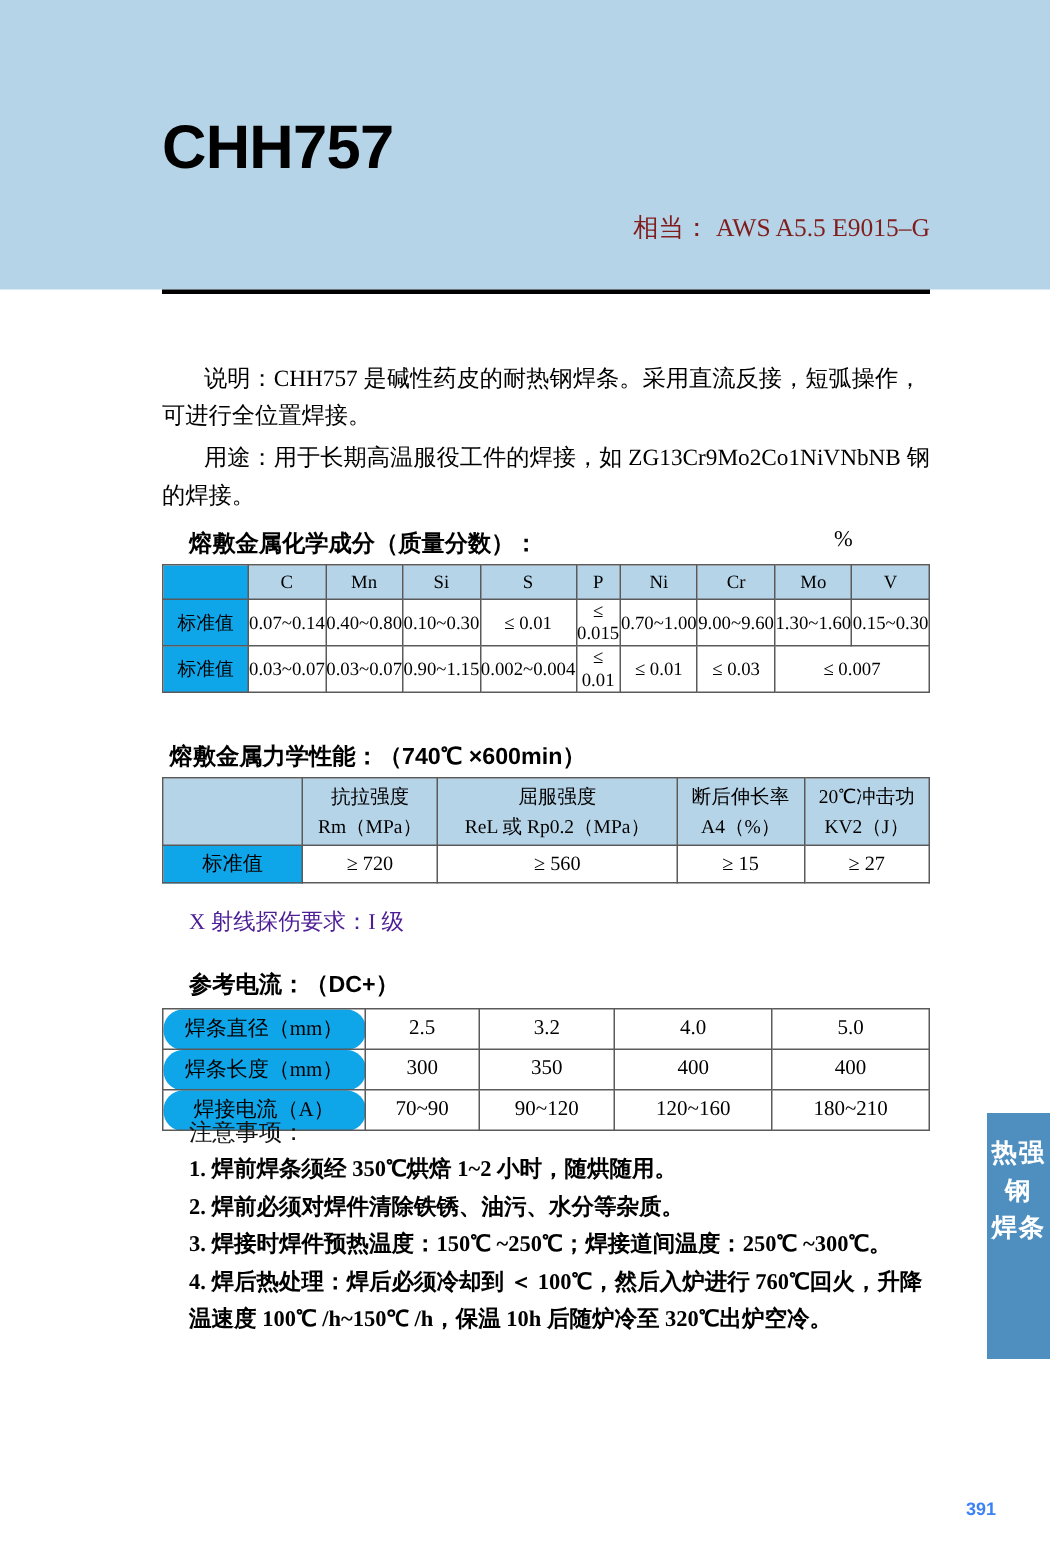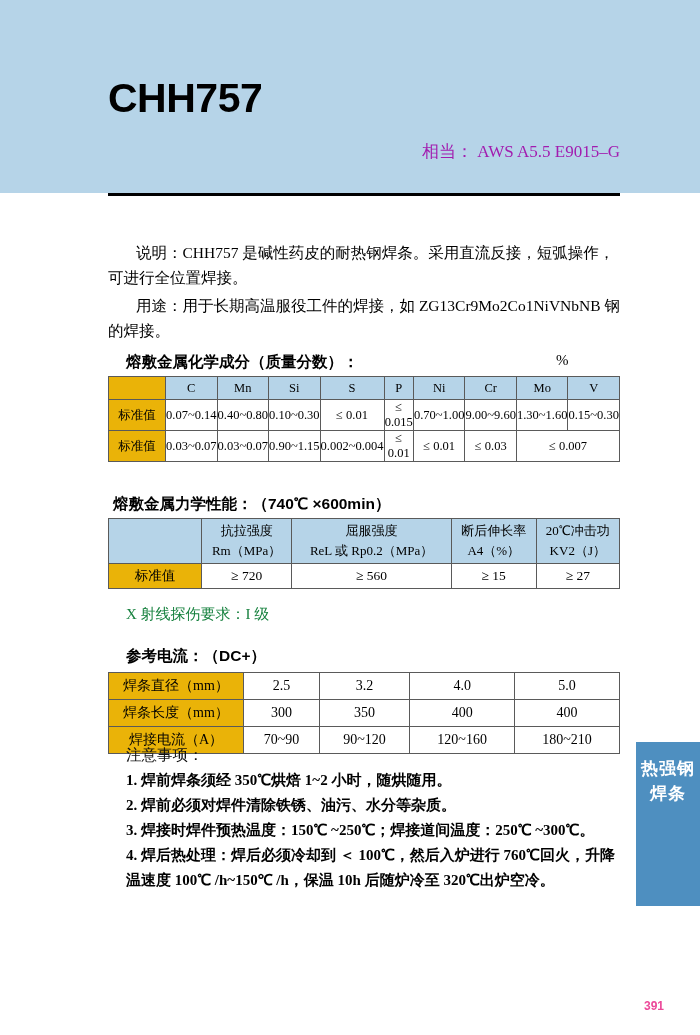--- a/index.html
+++ b/index.html
@@ -33,21 +33,21 @@
     font-weight: bold;
     font-size: 41px;
     letter-spacing: -0.5px;
     color: #000;
   }
   .equivalent {
     position: absolute;
     right: 80px;
     top: 140px;
     font-size: 17px;
-    color: #a21caf;
+    color: #7f1d1d;
     white-space: nowrap;
   }
   .header-rule {
     position: absolute;
     left: 108px;
     top: 193px;
     width: 512px;
     height: 3px;
     background: #000;
   }
@@ -95,21 +95,21 @@
     border: 1px solid #5a5a5a;
     text-align: center;
     font-weight: normal;
     padding: 0;
     font-family: "Liberation Serif", serif;
   }
   .hdr-cell {
     background: #b6d4e8;
   }
   .lbl-cell {
-    background: #eab308;
+    background: #0ea5e9;
     font-size: 12.5px;
   }
 
   
   #chem-table {
     left: 108px;
     top: 376px;
     width: 512px;
   }
   #chem-table td {
@@ -134,32 +134,33 @@
   #mech-table .val-row td {
     height: 24px;
     font-size: 13.5px;
   }
 
   .xray {
     position: absolute;
     left: 126px;
     top: 605px;
     font-size: 15px;
-    color: #15803d;
+    color: #4c1d95;
   }
 
   
   #cur-table {
     left: 108px;
     top: 672px;
     width: 512px;
   }
   #cur-table td {
     height: 26px;
     font-size: 14px;
+    border-radius: 13px;
   }
   #cur-table .lbl-cell {
     font-size: 14px;
   }
 
   
   .notes-title {
     position: absolute;
     left: 126px;
     top: 745px;
@@ -178,21 +179,21 @@
   .note-1 { top: 768px; }
   .note-2 { top: 793px; }
   .note-3 { top: 818px; }
   .note-4 { top: 843px; }
 
   
   .side-tab {
     position: absolute;
     right: 0;
     top: 742px;
-    width: 64px;
+    width: 42px;
     height: 164px;
     background: #4e8fc0;
     color: #fff;
     font-family: "Liberation Sans", sans-serif;
     font-weight: bold;
     font-size: 17px;
     line-height: 25px;
     text-align: center;
     padding-top: 14px;
     box-sizing: border-box;
@@ -203,21 +204,21 @@
   }
 
   
   .page-number {
     position: absolute;
     right: 36px;
     bottom: 22px;
     font-family: "Liberation Sans", sans-serif;
     font-weight: bold;
     font-size: 12px;
-    color: #ec4899;
+    color: #3b82f6;
   }
 </style>
 </head>
 <body>
 
 <div class="header-band"></div>
 <div class="product-title">CHH757</div>
 <div class="equivalent">相当： AWS A5.5 E9015–G</div>
 <div class="header-rule"></div>
 

